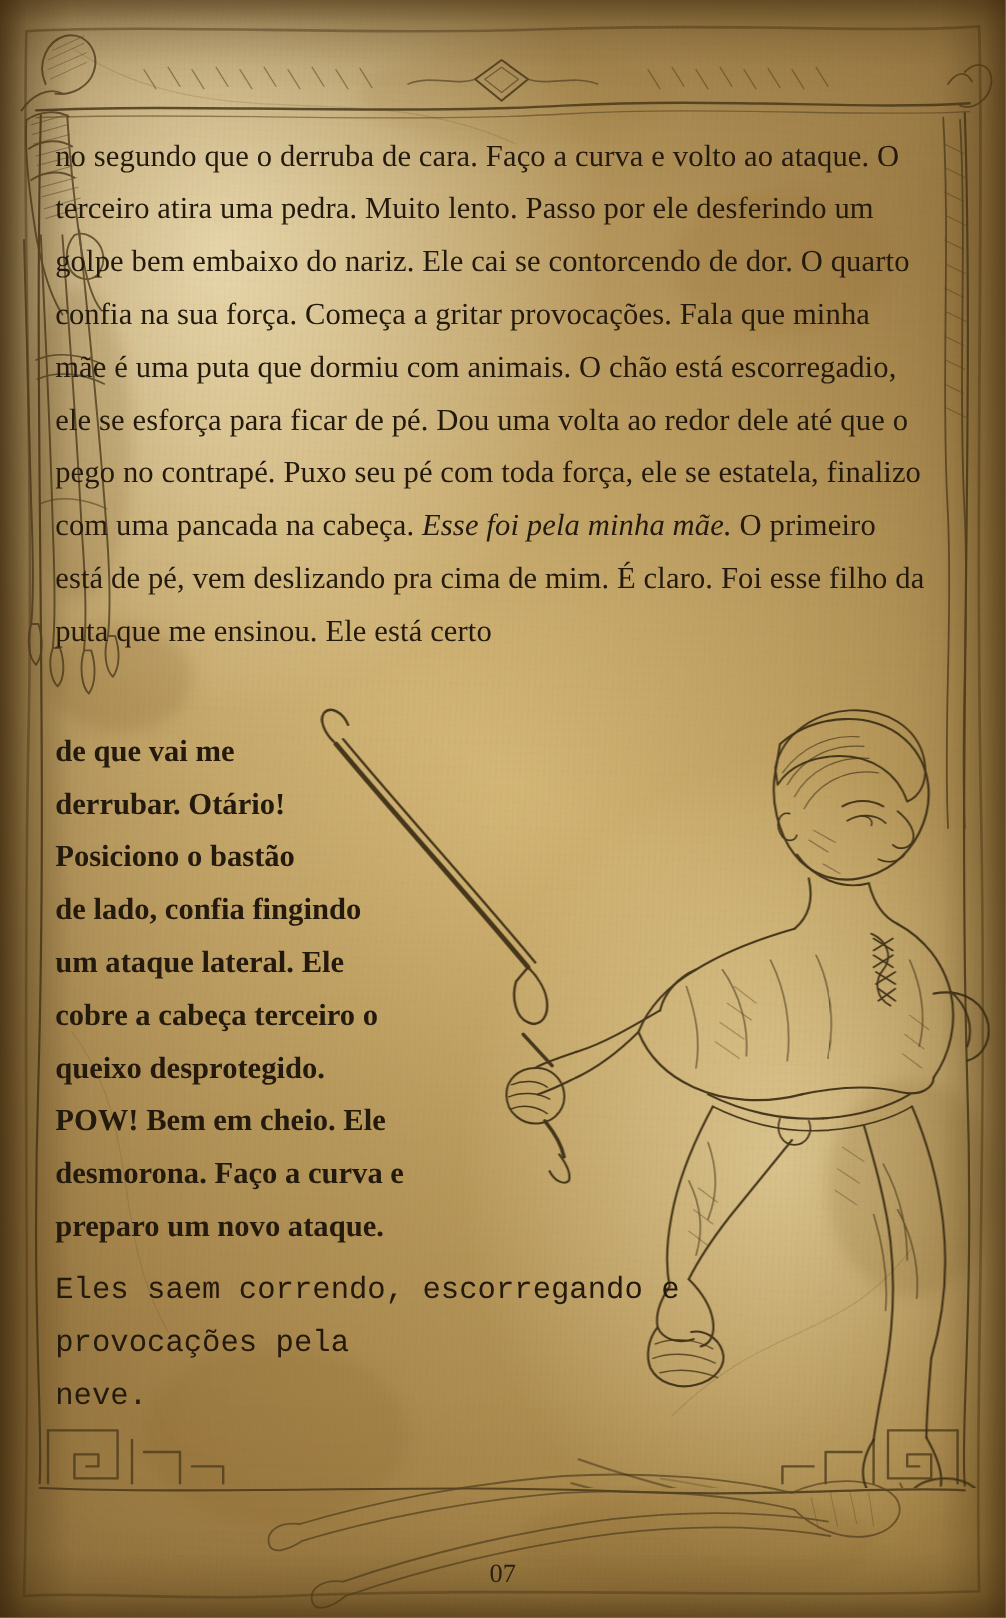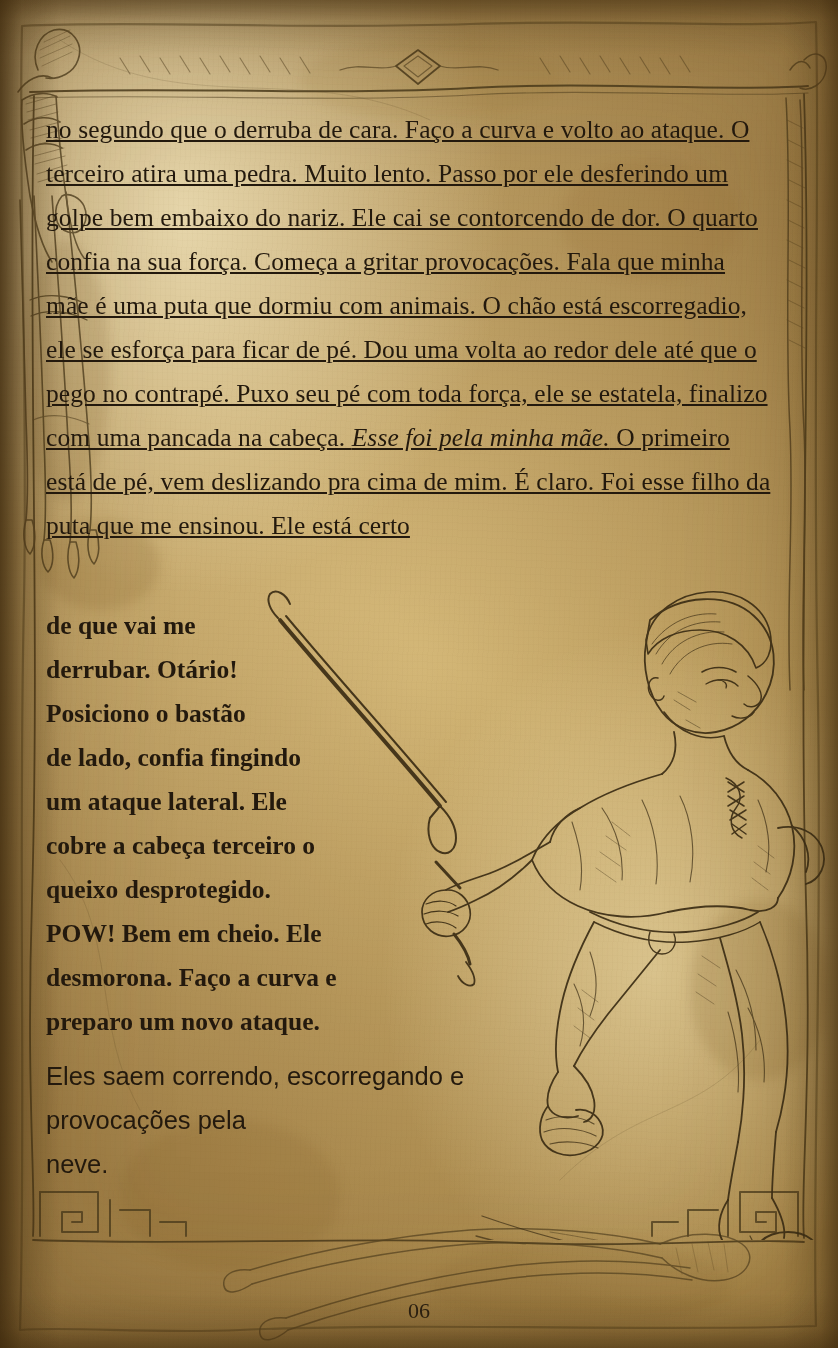--- a/index.html
+++ b/index.html
@@ -87,21 +87,21 @@
     left: 46px;
     top: 108px;
     width: 726px;
     font-family: "Liberation Serif", serif;
     font-size: 25.5px;
     line-height: 44px;
     color: #23190d;
     z-index: 6;
     letter-spacing: 0.1px;
   }
-  .text-body p { margin: 0; text-decoration: underline; }
+  .text-body p { margin: 0; }
   .para-wide { width: 726px; }
 
   .ital { font-style: italic; }
 
   
   .text-lower {
     position: absolute;
     left: 46px;
     top: 604px;
     width: 352px;
@@ -112,21 +112,21 @@
     z-index: 6;
     font-weight: bold;
   }
   .text-lower p { margin: 0; white-space: nowrap; }
 
   .text-tail {
     position: absolute;
     left: 46px;
     top: 1054px;
     width: 560px;
-    font-family: Liberation Sans, sans-serif;
+    font-family: Liberation Mono, monospace;
     font-size: 25.5px;
     line-height: 44px;
     color: #23190d;
     z-index: 6;
   }
   .text-tail p { margin: 0; white-space: nowrap; }
 
   
   .illustration {
     position: absolute;
@@ -445,17 +445,17 @@
     <p>desmorona. Faço a curva e</p>
     <p> preparo um novo ataque.</p>
   </div>
 
   <div class="text-tail">
     <p>Eles saem correndo, escorregando e</p>
     <p>provocações pela</p>
     <p>neve.</p>
   </div>
 
-  <div class="page-number">06</div>
+  <div class="page-number">07</div>
 
   <div class="vignette"></div>
   <div class="edge-dark"></div>
 </div>
 
 </body></html>

